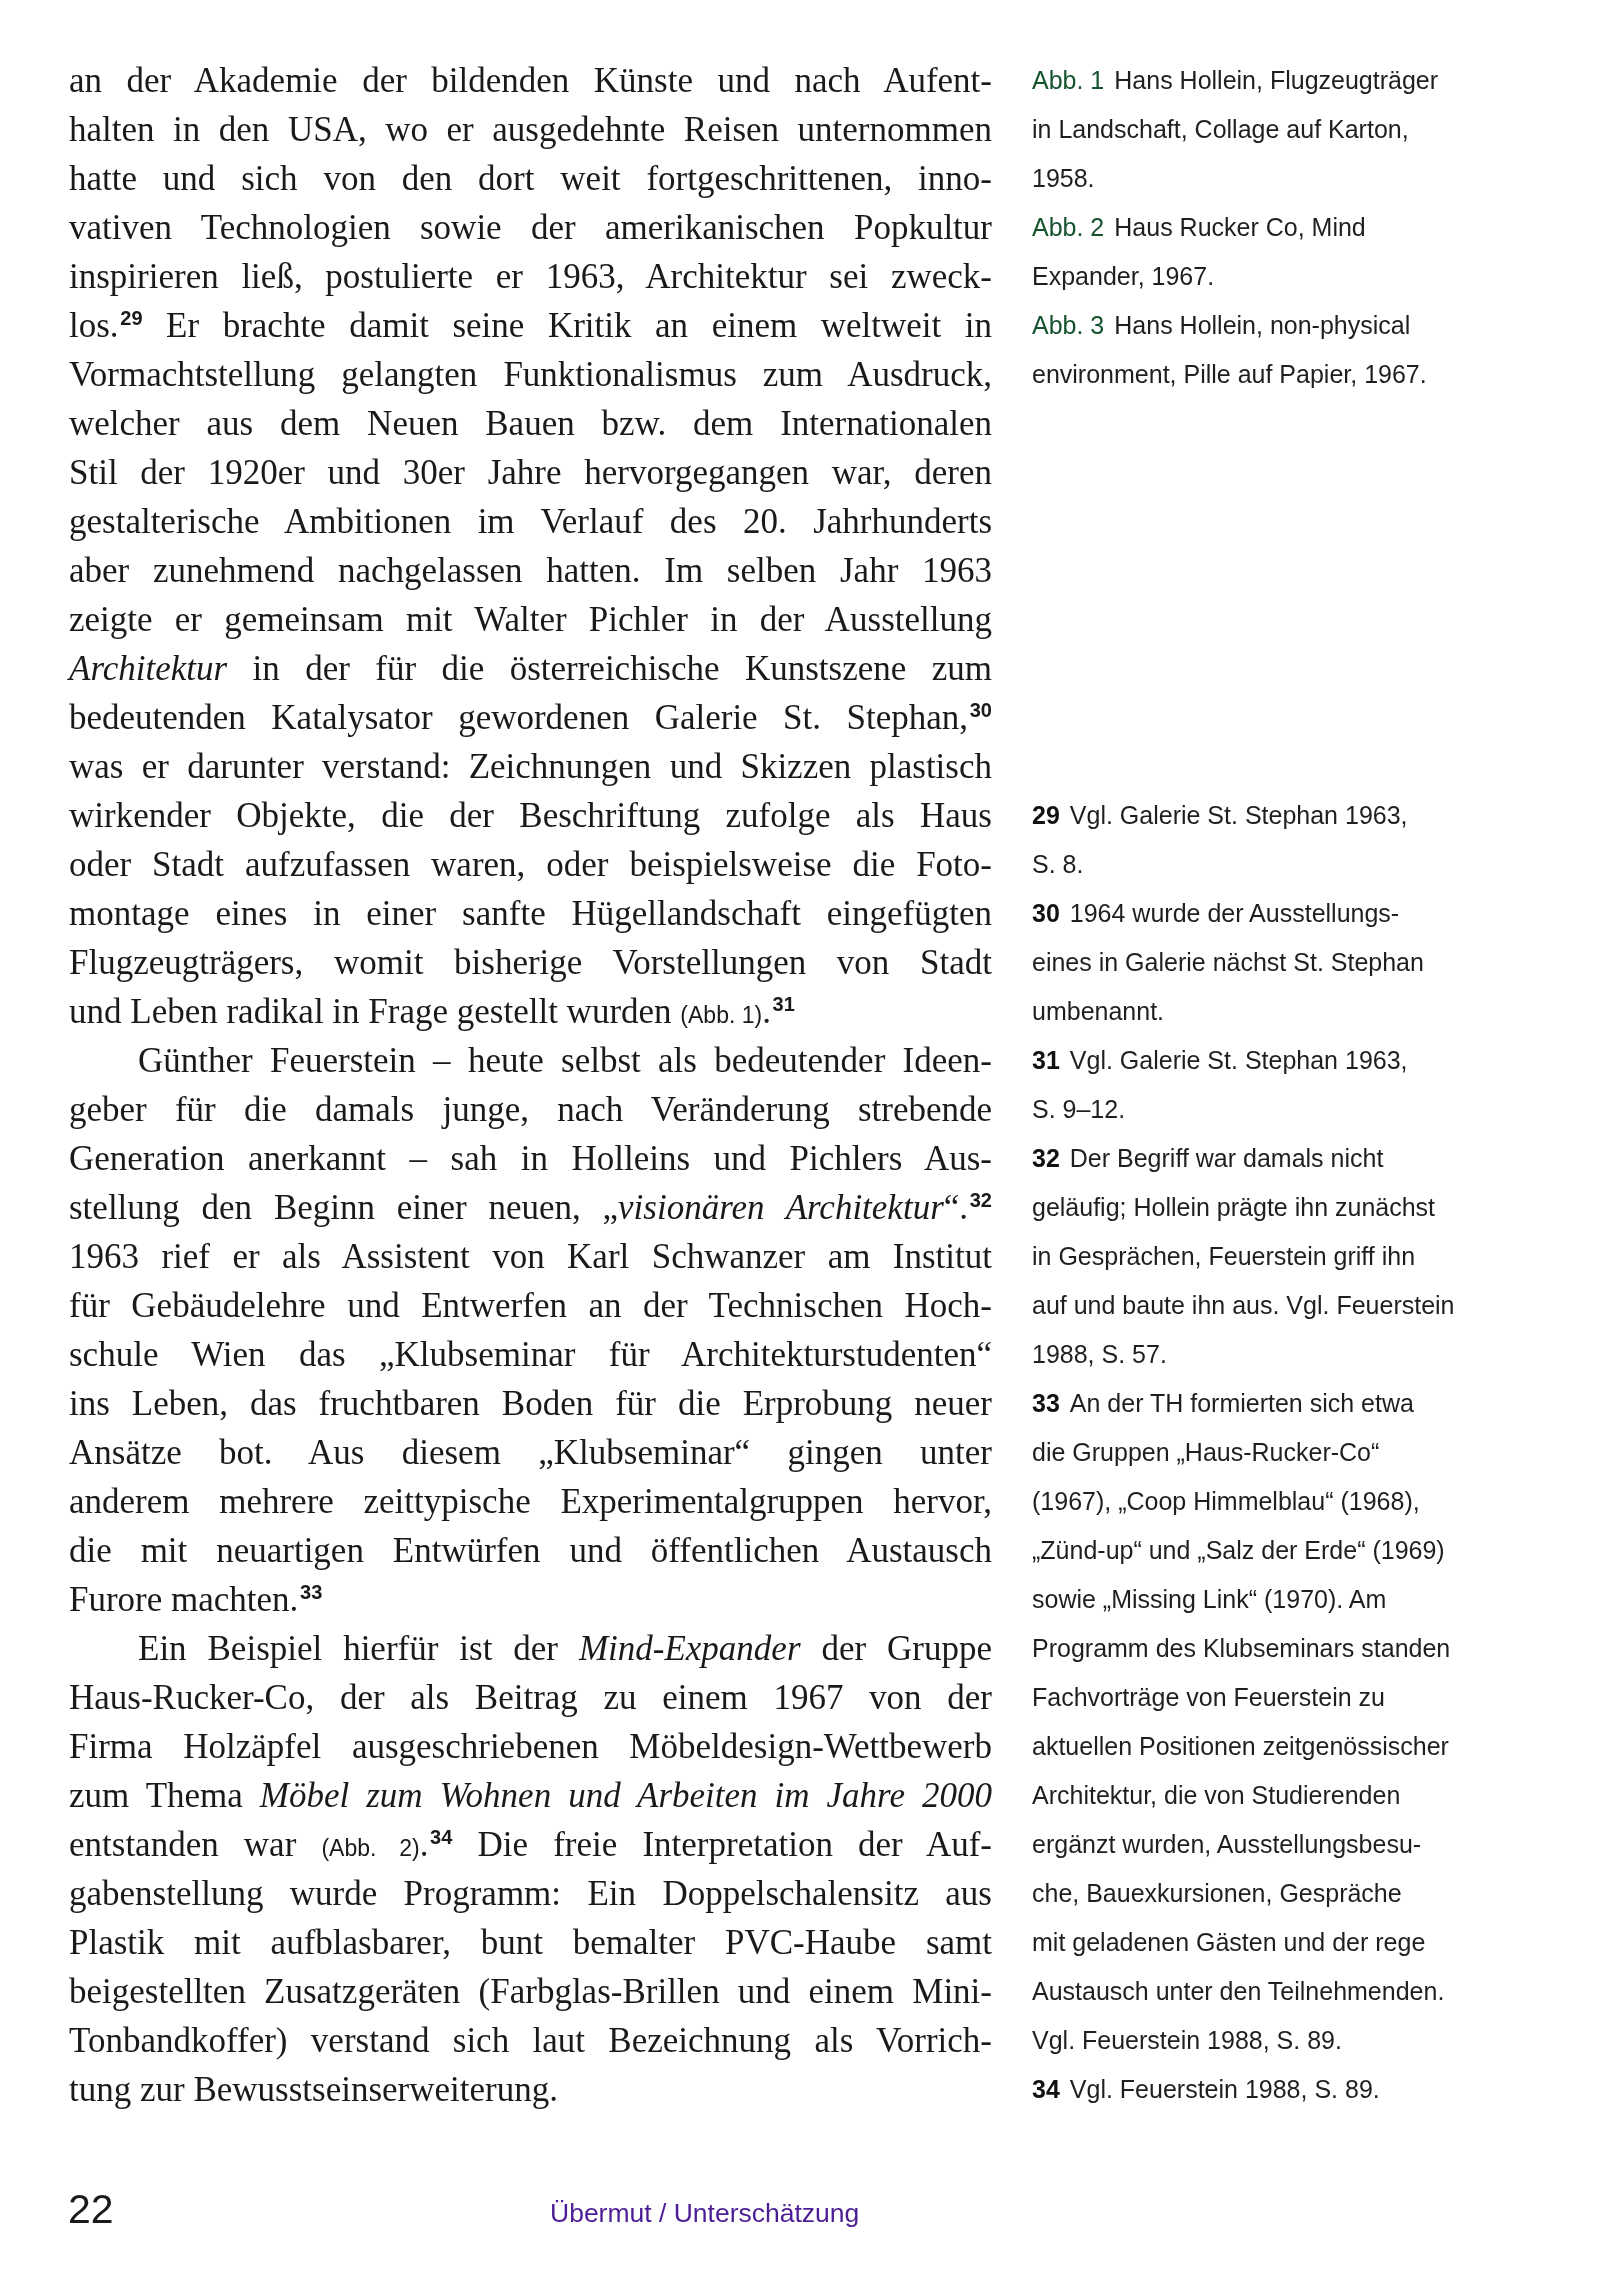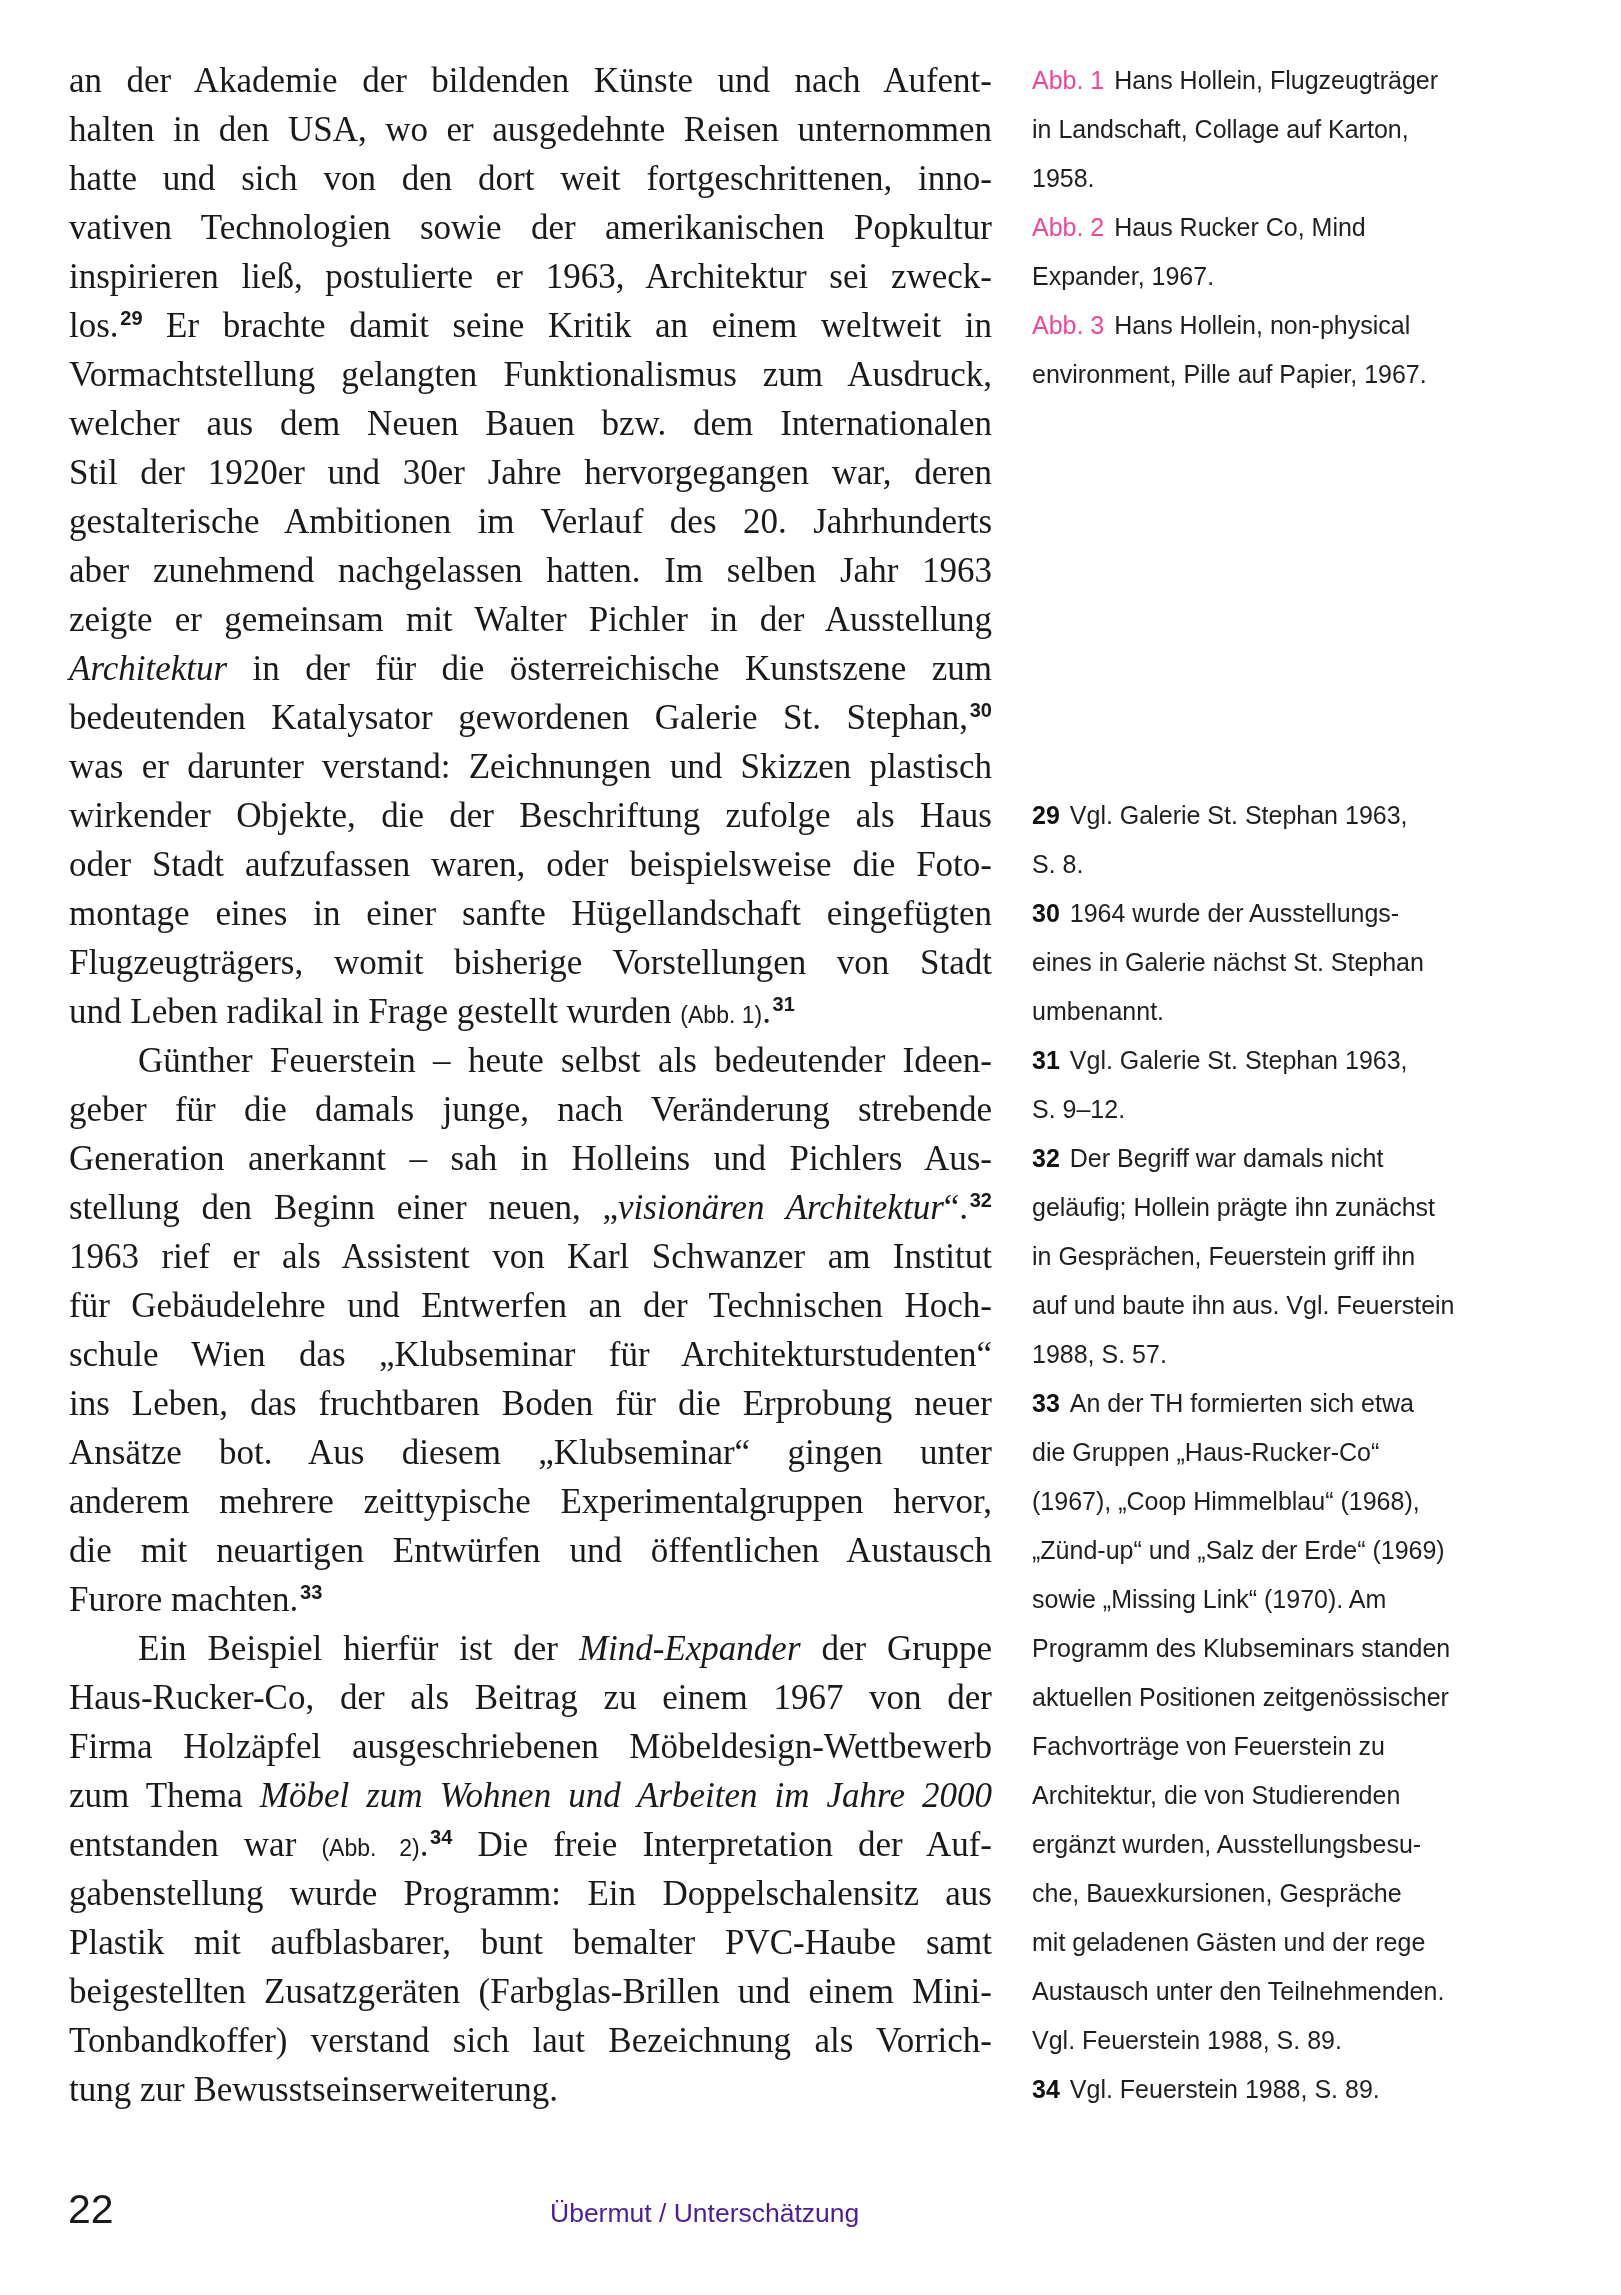--- a/index.html
+++ b/index.html
@@ -17,21 +17,21 @@
   .it { font-style: italic; }
   .sup { font-family: "Liberation Sans", "DejaVu Sans", sans-serif; font-weight: bold; font-size: 20px; vertical-align: 12.4px; line-height: 0; margin-left: 1.7px; }
   .abbref { font-family: "Liberation Sans", "DejaVu Sans", sans-serif; font-size: 23px; }
 
   .side-col {
     position: absolute; left: 1032px; top: 56px; width: 529px;
     font-family: "Liberation Sans", "DejaVu Sans", sans-serif;
     font-size: 25px; line-height: 49px; color: #1f1f1f;
   }
   .sl { display: block; height: 49px; white-space: nowrap; }
-  .abb-label { color: #ec4899; font-weight: normal; margin-right: 10px; }
+  .abb-label { color: #14532d; font-weight: normal; margin-right: 10px; }
   .fn-num { font-weight: bold; margin-right: 10px; color: #111; }
   .spacer { display: block; height: 49px; }
 
   .folio {
     position: absolute; left: 68px; top: 2184px;
     font-family: "Liberation Sans", "DejaVu Sans", sans-serif;
     font-size: 41px; line-height: 50px; color: #1a1a1a;
   }
   .running-title {
     position: absolute; left: 550px; top: 2193px;
@@ -133,22 +133,22 @@
       <span class="sl">auf und baute ihn aus. Vgl. Feuerstein</span>
       <span class="sl">1988, S. 57.</span>
     </div>
     <div>
       <span class="sl"><span class="fn-num">33</span><span>An der TH formierten sich etwa</span></span>
       <span class="sl">die Gruppen „Haus-Rucker-Co“</span>
       <span class="sl">(1967), „Coop Himmelblau“ (1968),</span>
       <span class="sl">„Zünd-up“ und „Salz der Erde“ (1969)</span>
       <span class="sl">sowie „Missing Link“ (1970). Am</span>
       <span class="sl">Programm des Klubseminars standen</span>
+      <span class="sl">Fachvorträge von Feuerstein zu</span>
       <span class="sl">aktuellen Positionen zeitgenössischer</span>
-      <span class="sl">Fachvorträge von Feuerstein zu</span>
       <span class="sl">Architektur, die von Studierenden</span>
       <span class="sl">ergänzt wurden, Ausstellungsbesu-</span>
       <span class="sl">che, Bauexkursionen, Gespräche</span>
       <span class="sl">mit geladenen Gästen und der rege</span>
       <span class="sl">Austausch unter den Teilnehmenden.</span>
       <span class="sl">Vgl. Feuerstein 1988, S. 89.</span>
     </div>
     <div>
       <span class="sl"><span class="fn-num">34</span><span>Vgl. Feuerstein 1988, S. 89.</span></span>
     </div>

